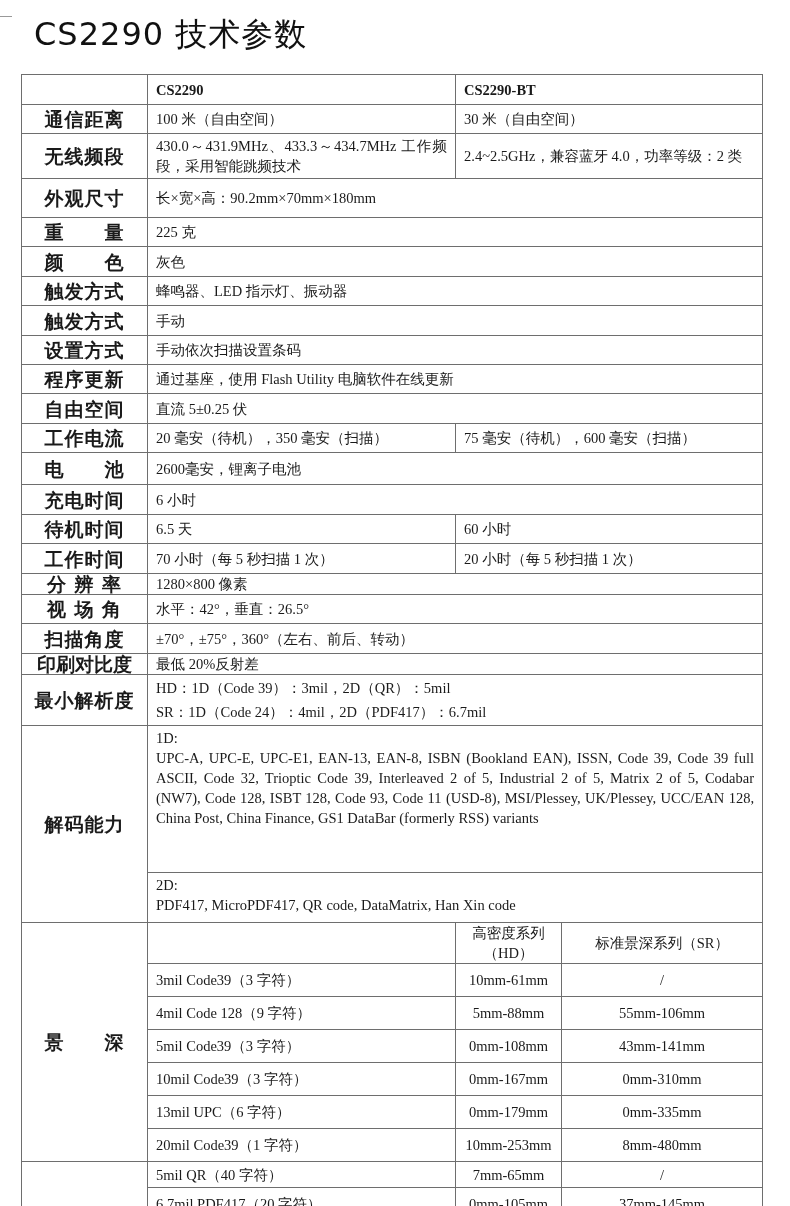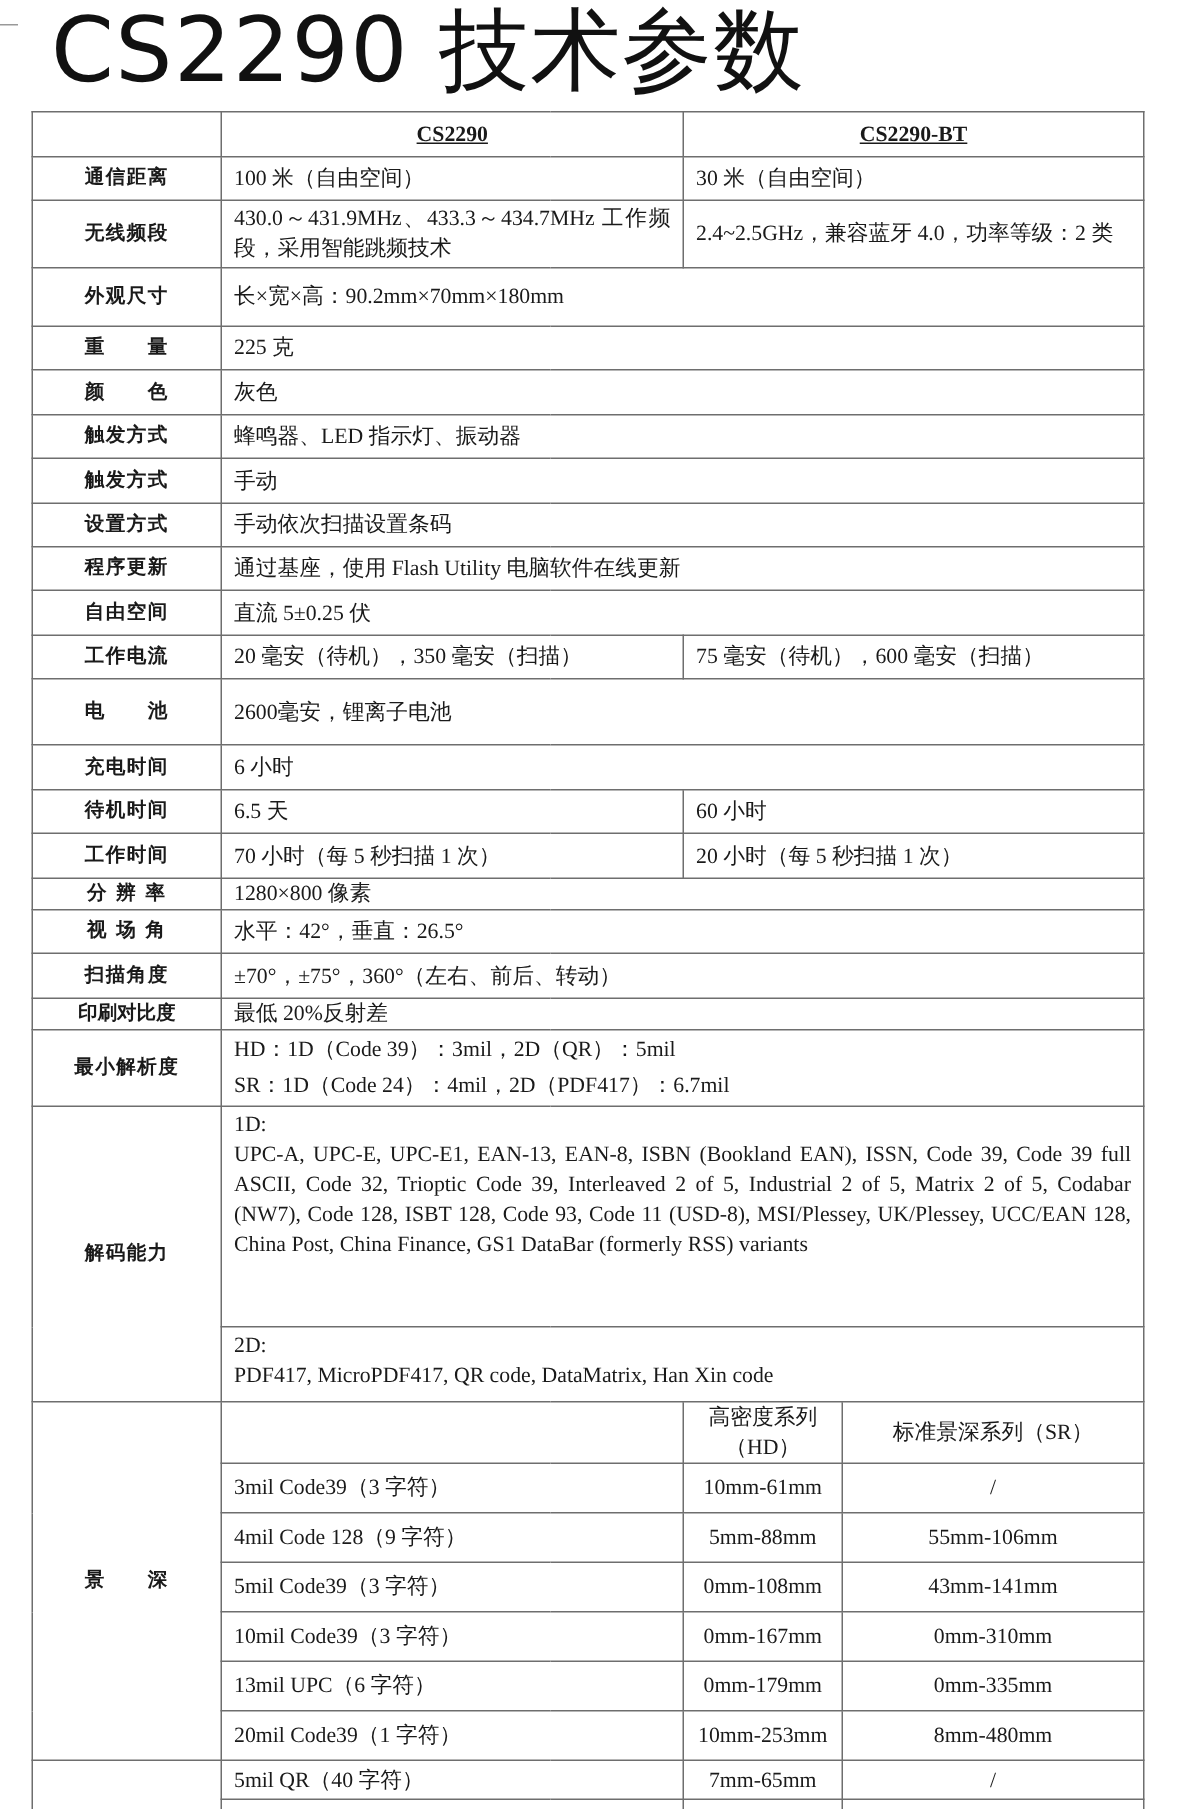--- a/index.html
+++ b/index.html
@@ -1,22 +1,22 @@
 <!DOCTYPE html>
 <html><head>
 <meta charset="utf-8">
 <style>
   html, body { margin:0; padding:0; background:#ffffff; }
   body { width:790px; height:1206px; overflow:hidden; position:relative; font-family:"Liberation Serif", "DejaVu Serif", serif; color:#1a1a1a; }
-  .title { position:absolute; left:34px; top:6px; font-family:"DejaVu Sans", sans-serif; font-size:60px; line-height:56px; color:#111; letter-spacing:1px; font-weight:400; }
+  .title { position:absolute; left:34px; top:6px; font-family:"DejaVu Sans", sans-serif; font-size:32px; line-height:56px; color:#111; letter-spacing:1px; font-weight:400; }
   .topline { position:absolute; left:0; top:16px; width:12px; height:1px; background:#999; }
   table.spec { position:absolute; left:21px; top:74px; width:741px; border-collapse:collapse; table-layout:fixed; font-size:14.5px; }
   table.spec td { border:1.5px solid #6e6e6e; padding:0 8px; vertical-align:middle; line-height:20px; }
-  td.lbl { text-align:center; font-weight:bold; font-family:"DejaVu Serif", serif; font-size:13px; letter-spacing:1px; padding:0 4px; }
-  td.hdr { text-align:center; font-weight:bold;text-decoration:underline; }
+  td.lbl { text-align:center; font-weight:bold; font-family:"DejaVu Serif", serif; font-size:19px; letter-spacing:1px; padding:0 4px; }
+  td.hdr { font-weight:bold; }
   .code-block { text-align:justify; line-height:24.5px; }
   td.dof-c { text-align:center; }
 </style>
 </head>
 <body>
 
 <div class="topline"></div>
 <div class="title">CS2290 技术参数</div>
 
 <table class="spec">
@@ -75,21 +75,21 @@
   </tr>
   <tr style="height:30px">
     <td class="lbl">自由空间</td>
     <td colspan="4">直流 5±0.25 伏</td>
   </tr>
   <tr style="height:29px">
     <td class="lbl">工作电流</td>
     <td colspan="2">20 毫安（待机），350 毫安（扫描）</td>
     <td colspan="2">75 毫安（待机），600 毫安（扫描）</td>
   </tr>
-  <tr style="height:44px">
+  <tr style="height:32px">
     <td class="lbl">电　　池</td>
     <td colspan="4">2600毫安，锂离子电池</td>
   </tr>
   <tr style="height:30px">
     <td class="lbl">充电时间</td>
     <td colspan="4">6 小时</td>
   </tr>
   <tr style="height:29px">
     <td class="lbl">待机时间</td>
     <td colspan="2">6.5 天</td>

